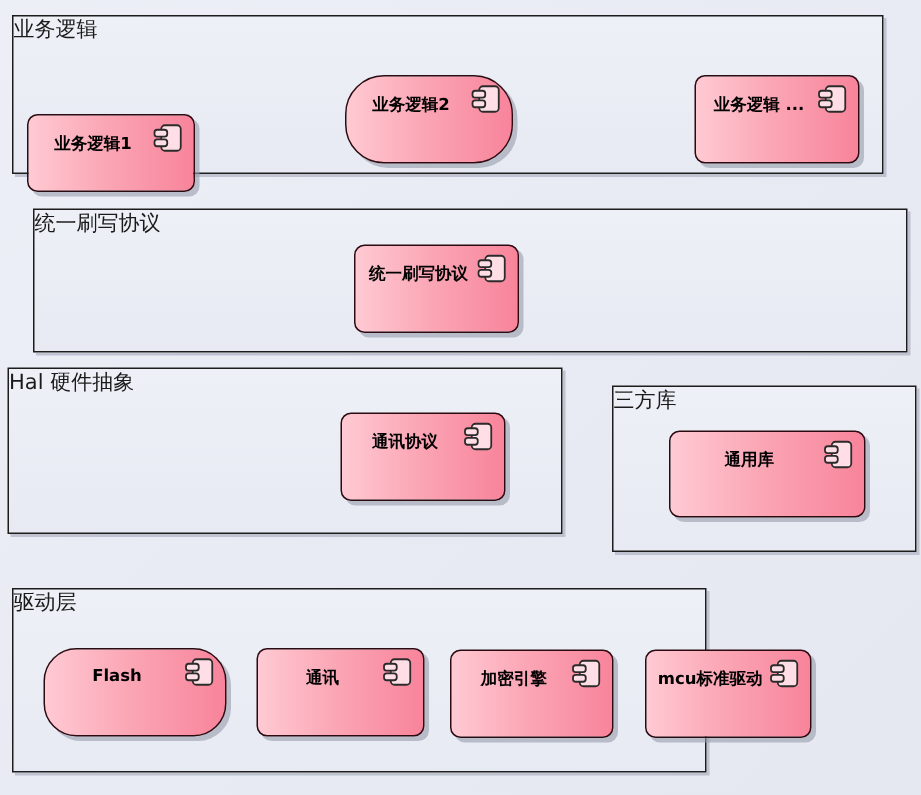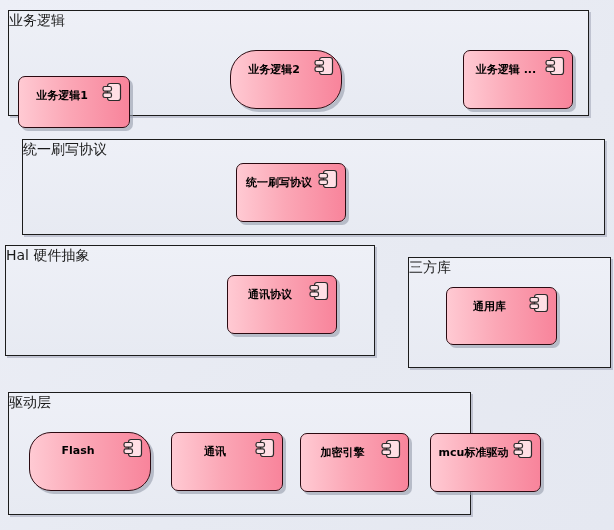--- a/index.html
+++ b/index.html
@@ -123,21 +123,21 @@
         <rect x="5.5" y="1.5" width="13" height="17" rx="2.5" fill="#ffdfe5" stroke="#2b2b2b" stroke-width="1.2"></rect>
         <rect x="1" y="4.5" width="8.5" height="4.6" rx="1.8" fill="#ffdfe5" stroke="#2b2b2b" stroke-width="1.2"></rect>
         <rect x="1" y="10.9" width="8.5" height="4.6" rx="1.8" fill="#ffdfe5" stroke="#2b2b2b" stroke-width="1.2"></rect>
       </svg>
     </div>
   </div>
 
   <div class="group" style="left:408px; top:257px; width:203px; height:111px;">
     <div class="group-title">三方库</div>
 
-    <div class="component" style="left:37px; top:29px; width:111px; height:58px;">
+    <div class="component" style="left:37px; top:29px; width:131px; height:58px;">
       <span class="label">通用库</span>
       <svg class="comp-icon" viewBox="0 0 20 20">
         <rect x="5.5" y="1.5" width="13" height="17" rx="2.5" fill="#ffdfe5" stroke="#2b2b2b" stroke-width="1.2"></rect>
         <rect x="1" y="4.5" width="8.5" height="4.6" rx="1.8" fill="#ffdfe5" stroke="#2b2b2b" stroke-width="1.2"></rect>
         <rect x="1" y="10.9" width="8.5" height="4.6" rx="1.8" fill="#ffdfe5" stroke="#2b2b2b" stroke-width="1.2"></rect>
       </svg>
     </div>
   </div>
 
   <div class="group" style="left:8px; top:392px; width:463px; height:123px;">

